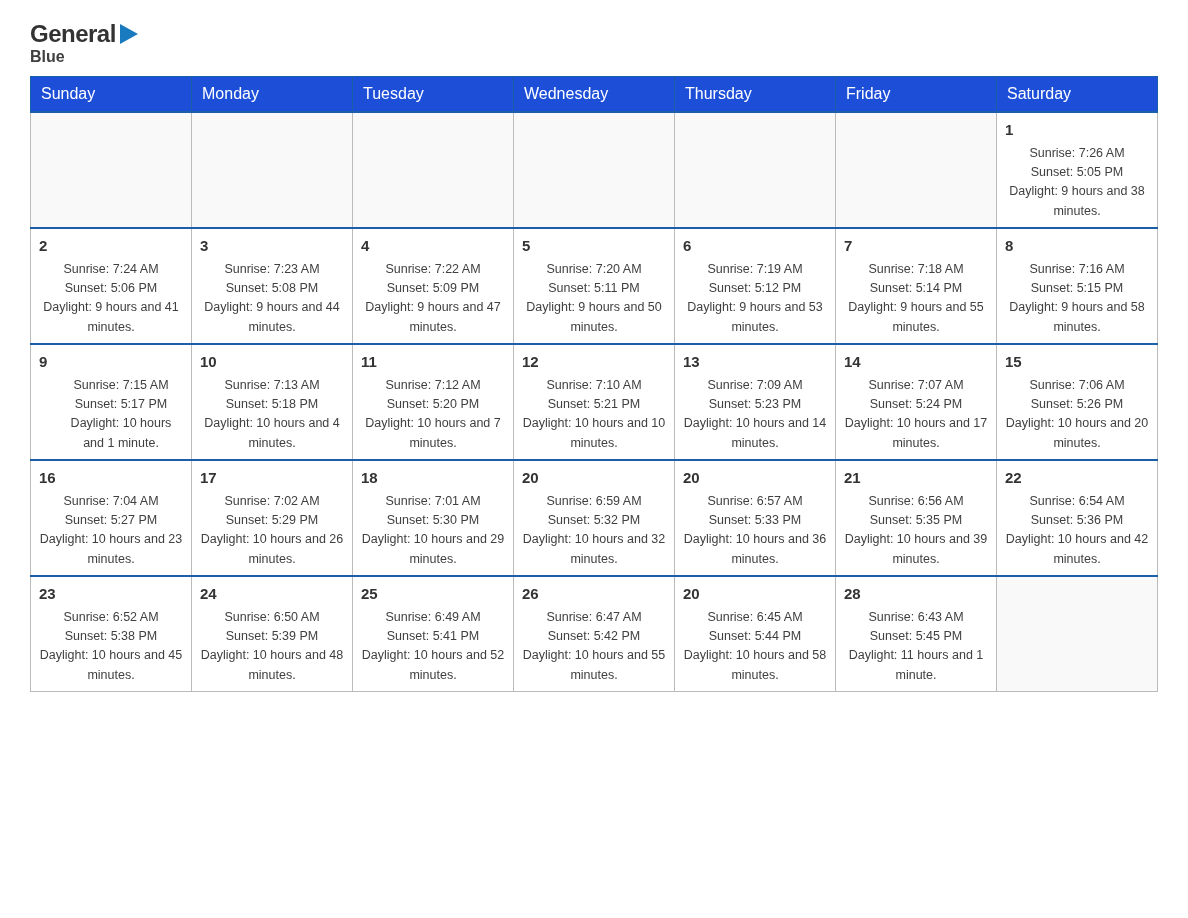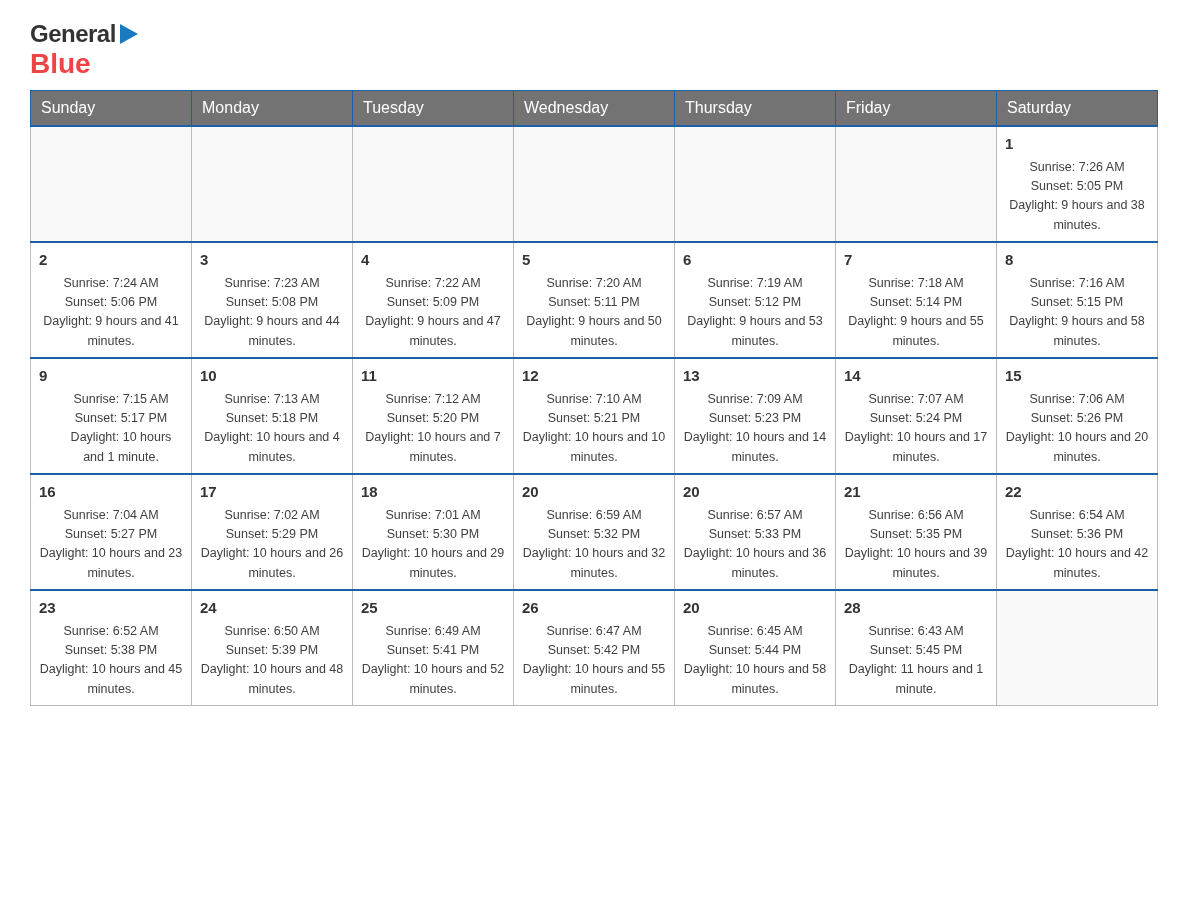--- a/index.html
+++ b/index.html
@@ -31,21 +31,21 @@
       font-weight: normal;
       color: #333;
       margin-top: 4px;
     }
     .calendar {
       width: 100%;
       border-collapse: collapse;
       border: 1px solid #ccc;
     }
     .calendar th {
-      background-color: #737373;
+      background-color: #1d4ed8;
       color: #fff;
       font-size: 16px;
       font-weight: normal;
       padding: 8px 10px;
       text-align: left;
       border: 1px solid #1a5fa8;
     }
     .calendar td {
       vertical-align: top;
       padding: 6px 8px;
@@ -90,21 +90,21 @@
   <div class="logo-wrapper">
     <div class="logo-row">
       <span style="font-size:24px;font-weight:bold;color:#333;letter-spacing:-0.5px;">General</span>
       <span style="display:inline-block;margin-left:4px;margin-top:2px;">
         <svg width="18" height="20" viewBox="0 0 18 20">
           <polygon points="0,0 18,10 0,20" fill="#1a7abf"></polygon>
         </svg>
       </span>
     </div>
     <div>
-      <span style="font-size:28px;font-weight:bold;color:#ef4444;">Blue</span>
+      <span style="font-size:16px;font-weight:bold;color:#404040;">Blue</span>
     </div>
   </div>
   <div class="title-block">
   </div>
 </div>
 
 <table class="calendar">
   <thead>
     <tr>
       <th>Sunday</th>

